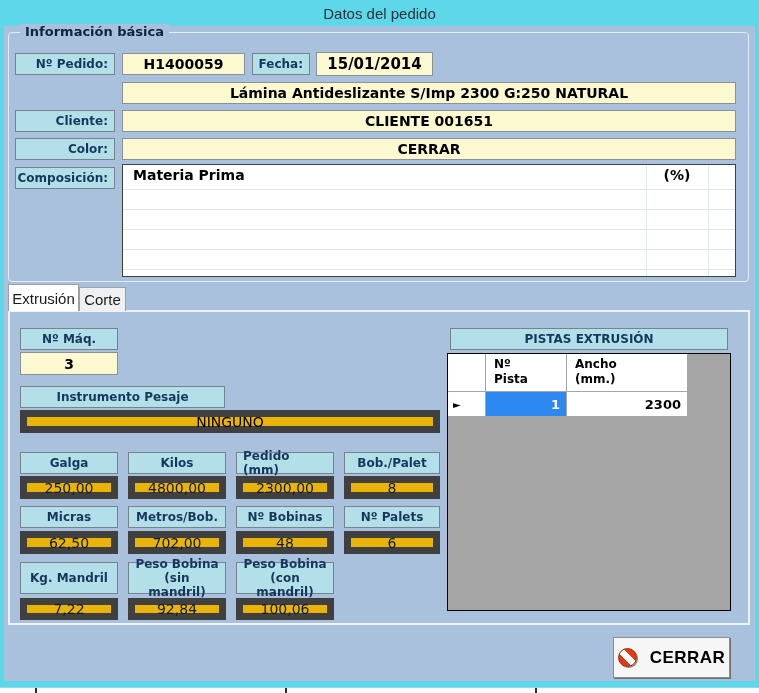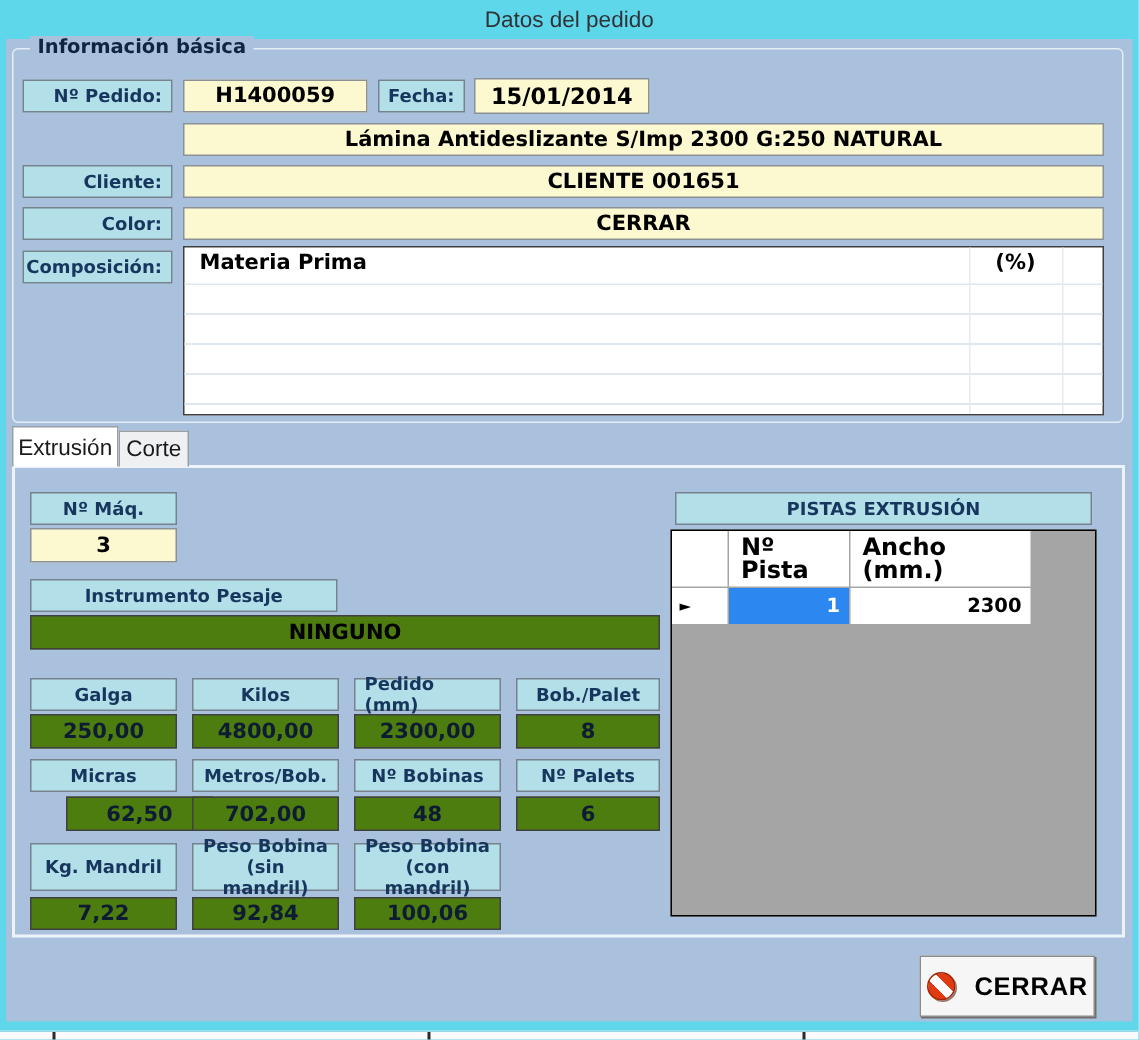--- a/index.html
+++ b/index.html
@@ -10,40 +10,40 @@
     font-family:"Liberation Sans",sans-serif;font-size:15px;color:#2f3338;}
   #bodybg{left:4px;top:26px;width:751px;height:655px;background:#aac1dd;}
   
   #fieldset{left:8px;top:32px;width:741px;height:250px;border:1px solid #e4ecf5;border-radius:4px;}
   #legend{left:20px;top:24px;background:#aac1dd;padding:0 5px;font-size:13px;font-weight:bold;color:#0f2440;}
   .lbl{background:#b3dfe9;border:1px solid #76828c;color:#17365d;font-size:12px;font-weight:bold;
     display:flex;align-items:center;justify-content:flex-end;padding:0 6px;}
   .lbl.center{justify-content:center;}
   .val-cream{background:#fcf8d0;border:1px solid #8c9097;color:#000;font-weight:bold;
     display:flex;align-items:center;justify-content:center;font-size:14px;}
-  .val-blue{background:#4d7c0f;border:1px solid #404040;color:#0e1c33;font-weight:bold;
+  .val-blue{background:#eab308;border:7px solid #404040;color:#0e1c33;font-weight:normal;
     display:flex;align-items:center;justify-content:center;font-size:14px;}
   
   #comp-table{left:122px;top:164px;width:614px;height:113px;background:#fff;border:1px solid #3f3f3f;}
   #comp-header{position:absolute;left:0;top:0;width:100%;height:24px;border-bottom:1px solid #dfe7ee;}
   #comp-col1{position:absolute;left:10px;top:2px;font-size:14px;font-weight:bold;color:#000;}
   #comp-col2{position:absolute;left:523px;top:2px;width:62px;text-align:center;font-size:14px;font-weight:bold;color:#000;}
   #comp-body{position:absolute;left:0;top:25px;width:100%;height:86px;
     background:repeating-linear-gradient(to bottom,transparent 0 19px,#dfe7ee 19px 20px);}
   .comp-vline{position:absolute;top:0;width:1px;height:111px;background:#e4eaf1;}
   
   .tab{font-family:"Liberation Sans",sans-serif;font-size:15px;color:#1a1a1a;display:flex;align-items:center;justify-content:center;}
   #tab-extrusion{left:8px;top:284px;width:71px;height:27px;background:#fff;border:1px solid #9aa0a6;border-bottom:none;z-index:3;}
   #tab-corte{left:79px;top:287px;width:47px;height:24px;background:#eff0f1;border:1px solid #9aa0a6;border-bottom:none;z-index:2;}
   #tabpanel{left:8px;top:310px;width:742px;height:315px;border:2px solid #eef3fa;z-index:1;}
   
   #pistas-table{left:447px;top:353px;width:284px;height:258px;background:#a5a5a5;border:1px solid #000;}
   .pt-row{position:absolute;left:0;display:flex;gap:1px;}
   .pt-cell{background:#fff;box-sizing:border-box;}
-  .pt-h{font-size:16px;font-weight:bold;color:#000;padding:3px 0 0 8px;}
+  .pt-h{font-size:12px;font-weight:bold;color:#000;padding:3px 0 0 8px;}
   .pt-h span{display:block;width:48px;line-height:15px;}
   .pt-d{font-size:13px;font-weight:bold;display:flex;align-items:center;justify-content:flex-end;padding-right:6px;}
   
   #close-btn{left:613px;top:637px;width:117px;height:41px;background:#f6f6f6;border:1px solid #8c8c8c;
     box-shadow:1px 1px 0 #6f6f6f;display:flex;align-items:center;justify-content:center;gap:13px;cursor:pointer;}
   #close-btn .txt{font-family:"Liberation Sans",sans-serif;font-size:17px;font-weight:bold;color:#000;letter-spacing:.5px;}
   .no-icon{width:17px;height:17px;border-radius:50%;
     background:linear-gradient(45deg,#e23b12 0 37%,#ffffff 37% 63%,#e23b12 63% 100%);
     border:1px solid #9e2708;box-shadow:1px 1px 0 rgba(60,20,5,.55);}
   
@@ -104,21 +104,21 @@
   <div class="abs lbl center" style="left:344px;top:452px;width:96px;height:22px;">Bob./Palet</div>
   <div class="abs val-blue" style="left:20px;top:476px;width:98px;height:23px;">250,00</div>
   <div class="abs val-blue" style="left:128px;top:476px;width:98px;height:23px;">4800,00</div>
   <div class="abs val-blue" style="left:236px;top:476px;width:98px;height:23px;">2300,00</div>
   <div class="abs val-blue" style="left:344px;top:476px;width:96px;height:23px;">8</div>
 
   <div class="abs lbl center" style="left:20px;top:506px;width:98px;height:22px;">Micras</div>
   <div class="abs lbl center" style="left:128px;top:506px;width:98px;height:22px;">Metros/Bob.</div>
   <div class="abs lbl center" style="left:236px;top:506px;width:98px;height:22px;">Nº Bobinas</div>
   <div class="abs lbl center" style="left:344px;top:506px;width:96px;height:22px;">Nº Palets</div>
-  <div class="abs val-blue" style="left:20px;top:531px;width:98px;height:23px;margin-left:24px;">62,50</div>
+  <div class="abs val-blue" style="left:20px;top:531px;width:98px;height:23px;">62,50</div>
   <div class="abs val-blue" style="left:128px;top:531px;width:98px;height:23px;">702,00</div>
   <div class="abs val-blue" style="left:236px;top:531px;width:98px;height:23px;">48</div>
   <div class="abs val-blue" style="left:344px;top:531px;width:96px;height:23px;">6</div>
 
   <div class="abs lbl center" style="left:20px;top:562px;width:98px;height:32px;text-align:center;line-height:14px;">Kg. Mandril</div>
   <div class="abs lbl center" style="left:128px;top:562px;width:98px;height:32px;text-align:center;line-height:14px;">Peso Bobina (sin mandril)</div>
   <div class="abs lbl center" style="left:236px;top:562px;width:98px;height:32px;text-align:center;line-height:14px;">Peso Bobina (con mandril)</div>
   <div class="abs val-blue" style="left:20px;top:598px;width:98px;height:22px;">7,22</div>
   <div class="abs val-blue" style="left:128px;top:598px;width:98px;height:22px;">92,84</div>
   <div class="abs val-blue" style="left:236px;top:598px;width:98px;height:22px;">100,06</div>

